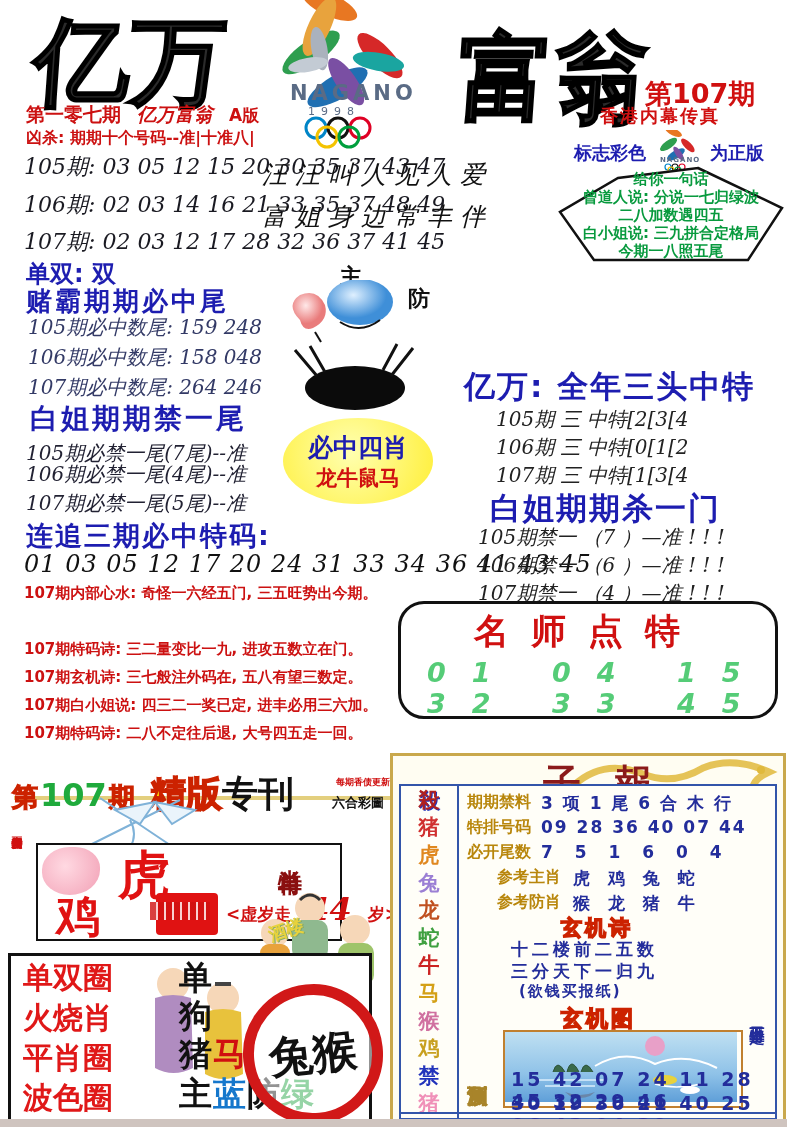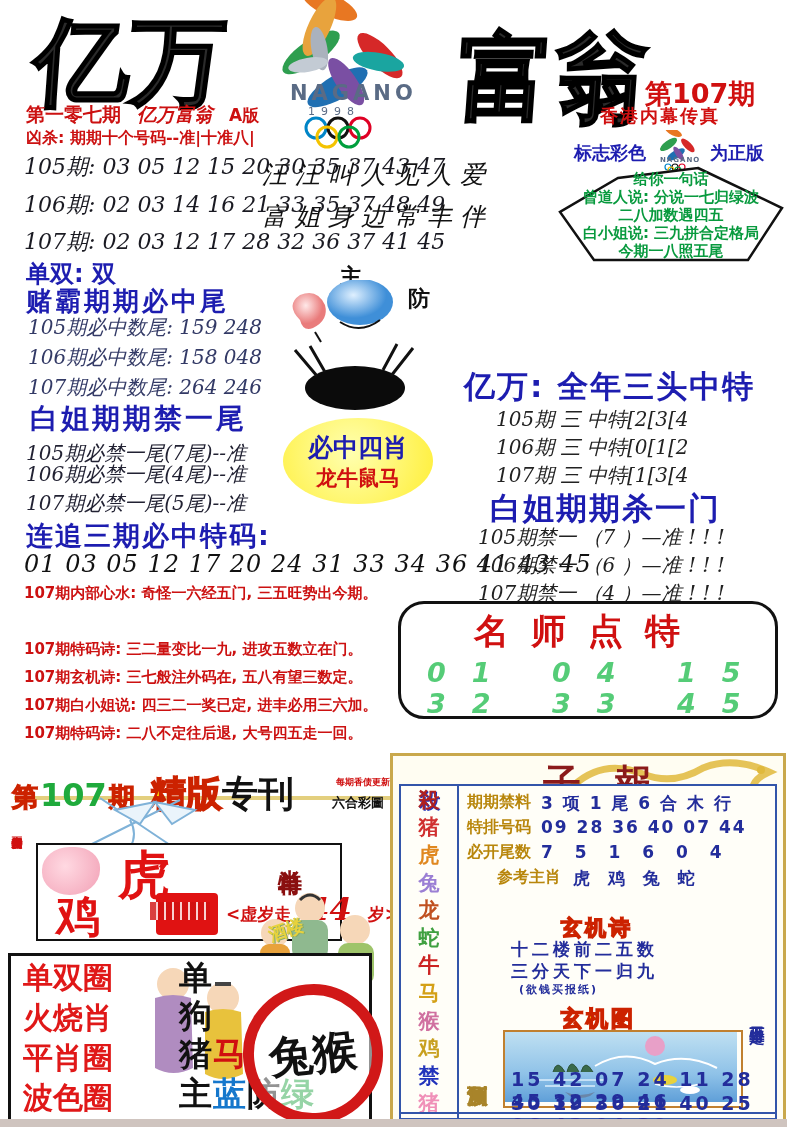--- a/index.html
+++ b/index.html
@@ -304,25 +304,29 @@
           <span class="brrow-value">09 28 36 40 07 44</span>
         </div>
       <div class="abs" style="left:66px;top:56px;display:flex;gap:10px;">
           <span class="brrow-label">必开尾数</span>
           <span class="brrow-value" style="letter-spacing:8px;">7 5 1 6 0 4</span>
         </div>
       <div class="abs" style="left:96px;top:81px;display:flex;gap:12px;">
           <span class="brrow-label">参考主肖</span>
           <span class="brrow-value" style="letter-spacing:6px;">虎 鸡 兔 蛇</span>
         </div>
+      <div class="abs" style="left:96px;top:106px;display:flex;gap:12px;">
+          <span class="brrow-label">参考防肖</span>
+          <span class="brrow-value" style="letter-spacing:6px;">猴 龙 猪 牛</span>
+        </div>
 
       <div class="abs outline-yellow" style="left:160px;top:128px;font-size:21px;letter-spacing:3px;">玄机诗</div>
       <div class="abs navy" style="left:110px;top:152px;font-size:17px;font-weight:900;letter-spacing:4px;">十二楼前二五数</div>
       <div class="abs navy" style="left:110px;top:174px;font-size:17px;font-weight:900;letter-spacing:4px;">三分天下一归九</div>
-      <div class="abs navy" style="left:118px;top:196px;font-size:11px;font-weight:900;letter-spacing:2px;">(欲钱买报纸)</div>
+      <div class="abs navy" style="left:118px;top:196px;font-size:15px;font-weight:900;letter-spacing:2px;">(欲钱买报纸)</div>
 
       <div class="abs outline-yellow" style="left:160px;top:218px;font-size:22px;letter-spacing:3px;">玄机图</div>
 
       <div class="abs" style="left:102px;top:244px;width:236px;height:74px;border:2px solid #c08030;">
         <svg width="232" height="70" viewBox="0 0 232 70">
           <defs>
               <linearGradient id="sky" x1="0" y1="0" x2="0" y2="1">
             <stop offset="0%" stop-color="#bfe0f2"></stop>
                 <stop offset="60%" stop-color="#8fc2e8"></stop>
                 <stop offset="100%" stop-color="#5f9fd8"></stop>

